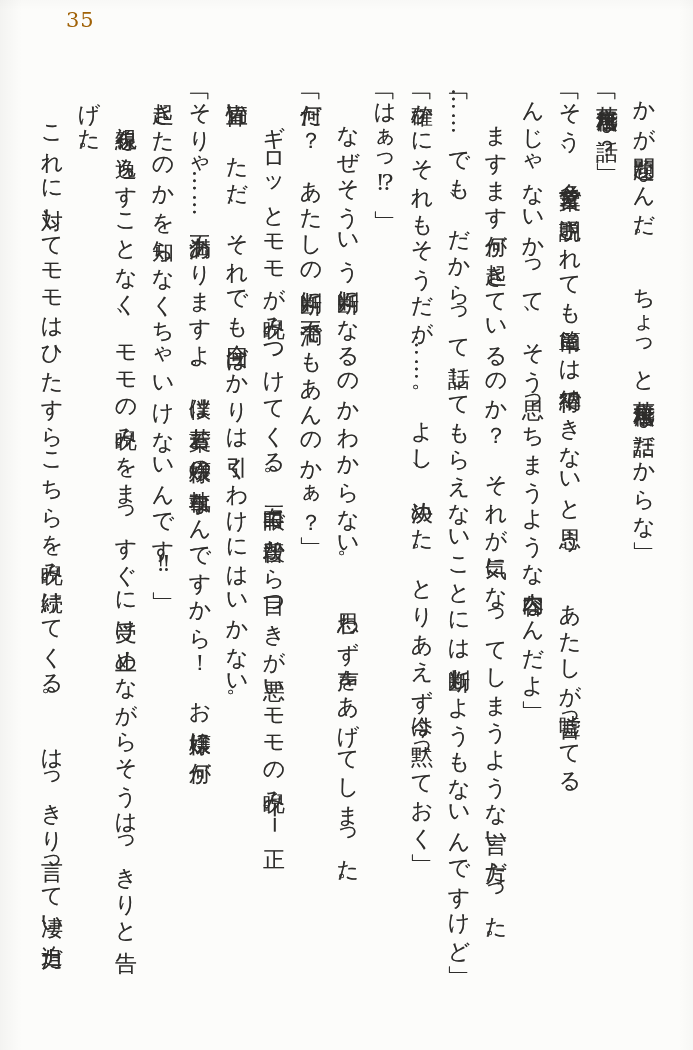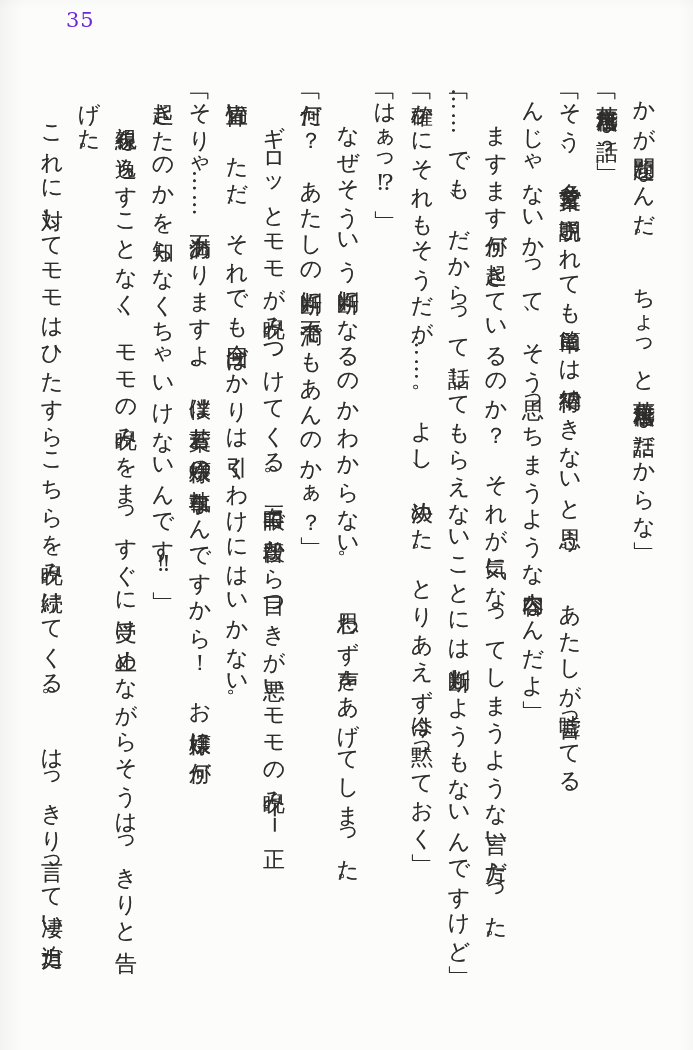--- a/index.html
+++ b/index.html
@@ -22,21 +22,21 @@
       linear-gradient(to right, rgba(0,0,0,0.035), rgba(0,0,0,0) 22px),
       linear-gradient(to left, rgba(0,0,0,0.02), rgba(0,0,0,0) 14px),
       linear-gradient(to bottom, rgba(0,0,0,0.015), rgba(0,0,0,0) 10px);
   }
   .page-number {
     position: absolute;
     top: 8px;
     left: 66px;
     font-size: 21px;
     letter-spacing: 1px;
-    color: #6d28d9;
+    color: #a16207;
   }
   .text-block {
     position: absolute;
     top: 86px;
     right: 30px;
     height: 918px;
     writing-mode: vertical-rl;
     text-orientation: mixed;
     font-size: 22px;
     line-height: 37px;       

